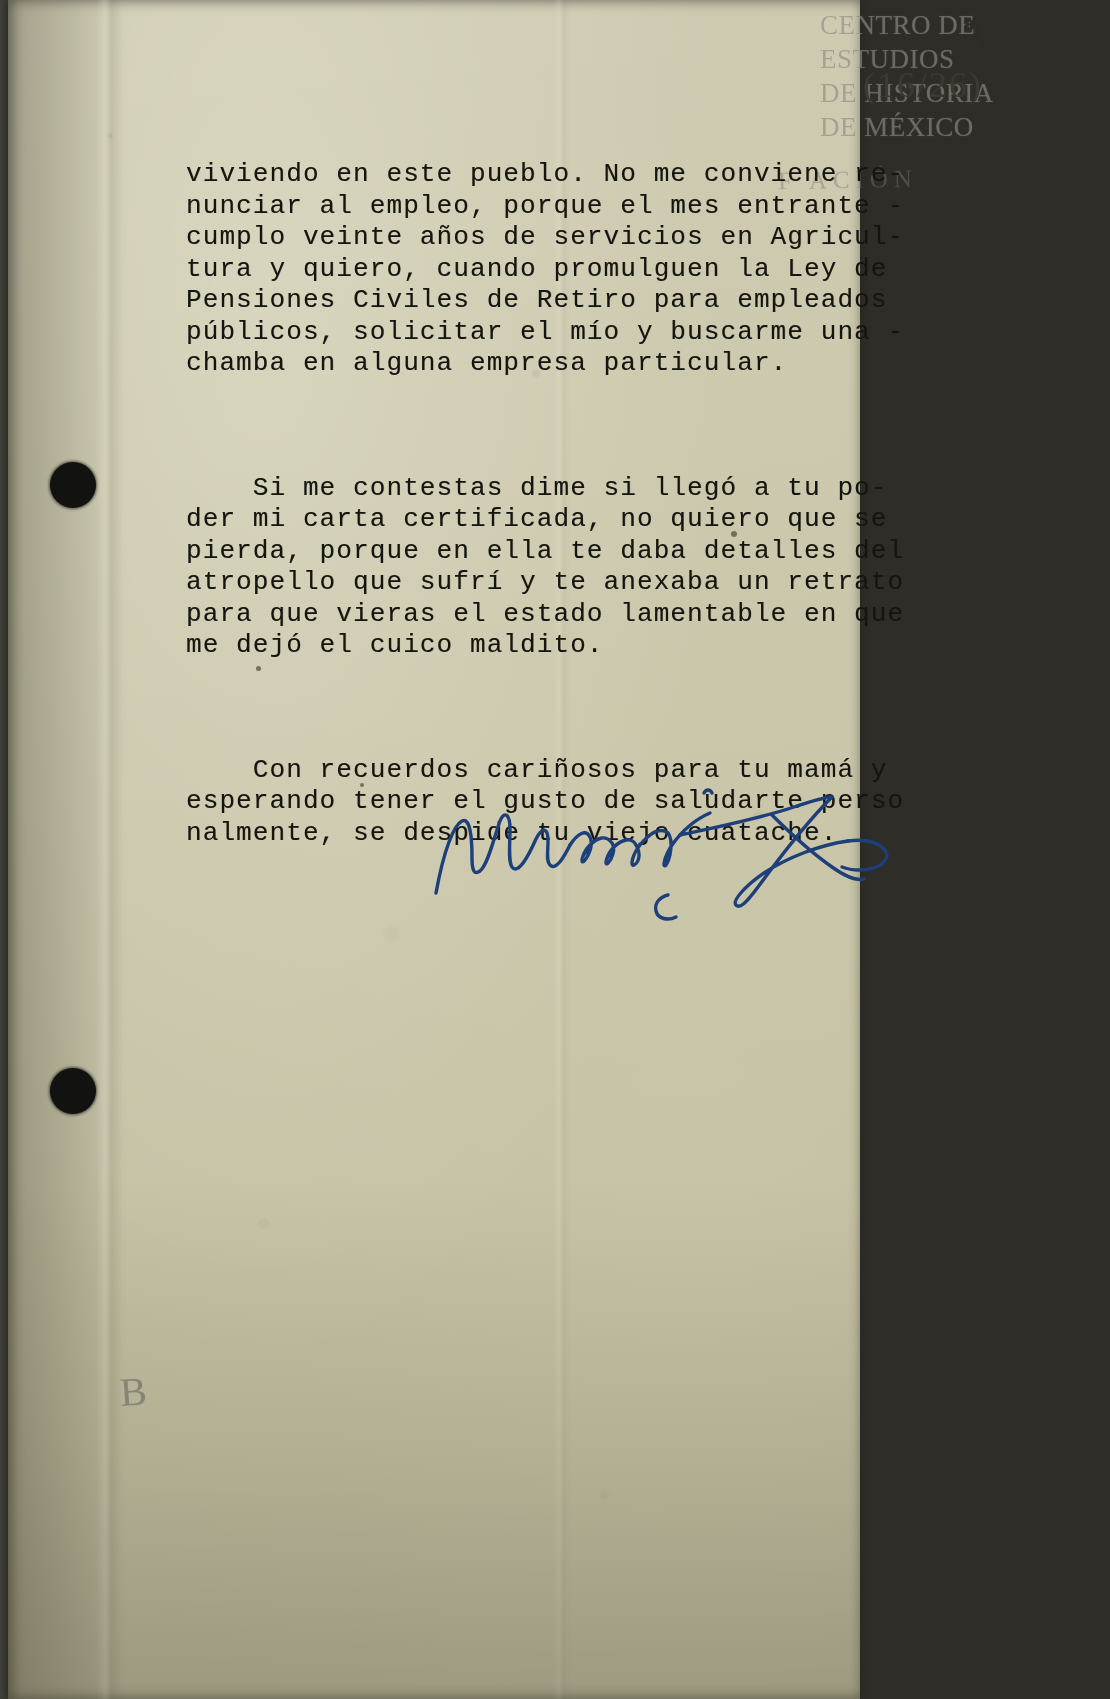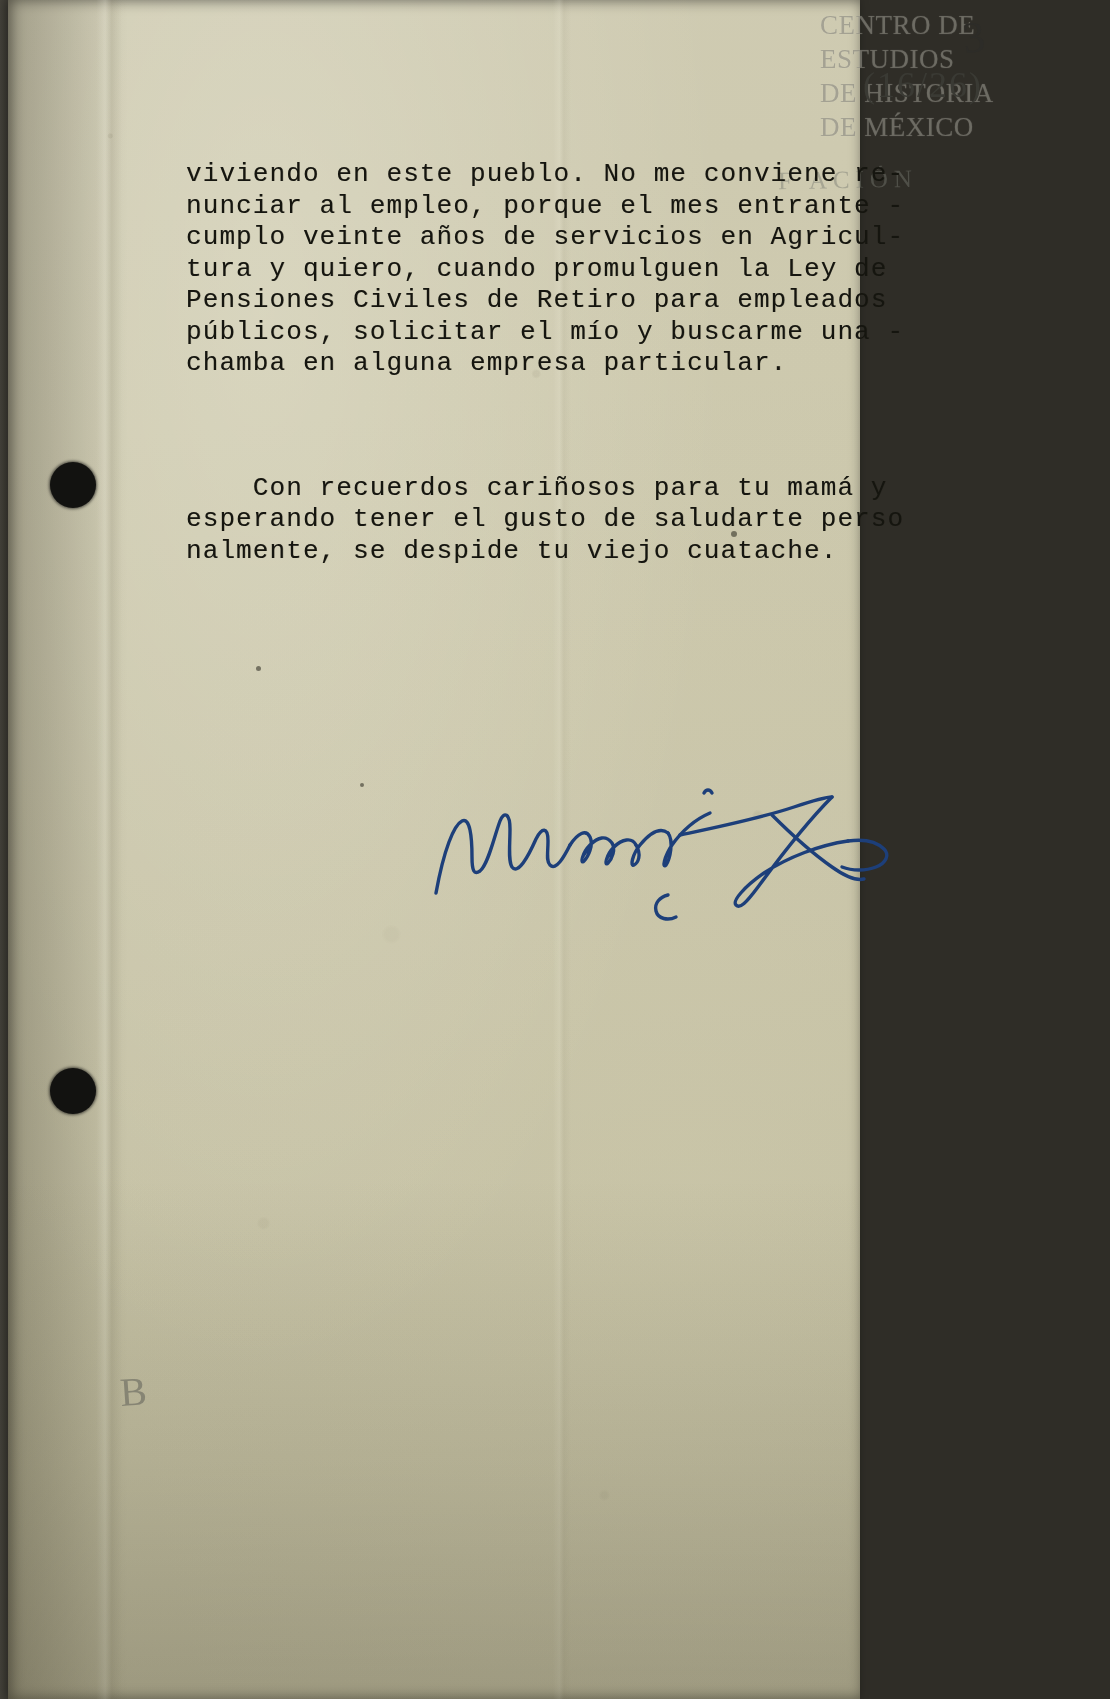--- a/index.html
+++ b/index.html
@@ -222,20 +222,26 @@
     <div class="punch" id="punch-bottom"></div>
 
     <div id="letter-body">
       <p class="para">viviendo en este pueblo. No me conviene re-
 nunciar al empleo, porque el mes entrante -
 cumplo veinte años de servicios en Agricul-
 tura y quiero, cuando promulguen la Ley de
 Pensiones Civiles de Retiro para empleados
 públicos, solicitar el mío y buscarme una -
 chamba en alguna empresa particular.</p>
+      <p class="para">    Si me contestas dime si llegó a tu po-
+der mi carta certificada, no quiero que se
+pierda, porque en ella te daba detalles del
+atropello que sufrí y te anexaba un retrato
+para que vieras el estado lamentable en que
+me dejó el cuico maldito.</p>
       <p class="para">    Con recuerdos cariñosos para tu mamá y
 esperando tener el gusto de saludarte perso
 nalmente, se despide tu viejo cuatache.</p>
     </div>
 
     <div id="signature" title="Mauricio Fix">
       <svg width="500" height="165" viewBox="0 0 500 165" fill="none" xmlns="http://www.w3.org/2000/svg">
         <g stroke="#1d3f7a" stroke-width="3.4" stroke-linecap="round" stroke-linejoin="round" fill="none">
           <path d="M8 118 C16 74, 26 50, 34 46 C42 42, 44 62, 44 82 C44 96, 46 100, 52 96 C60 90, 66 62, 72 46 C76 36, 82 38, 82 54 C82 70, 80 86, 84 92 C90 100, 100 82, 108 64 C114 52, 120 52, 120 66 C120 78, 118 86, 122 90 C128 96, 136 82, 142 70"></path>
           <path d="M142 70 C150 58, 158 54, 162 62 C166 70, 160 82, 156 86 C152 90, 154 78, 162 70 C170 62, 178 60, 184 68 C188 74, 184 84, 180 88 C176 92, 178 80, 186 72 C194 64, 204 62, 208 70"></path>

